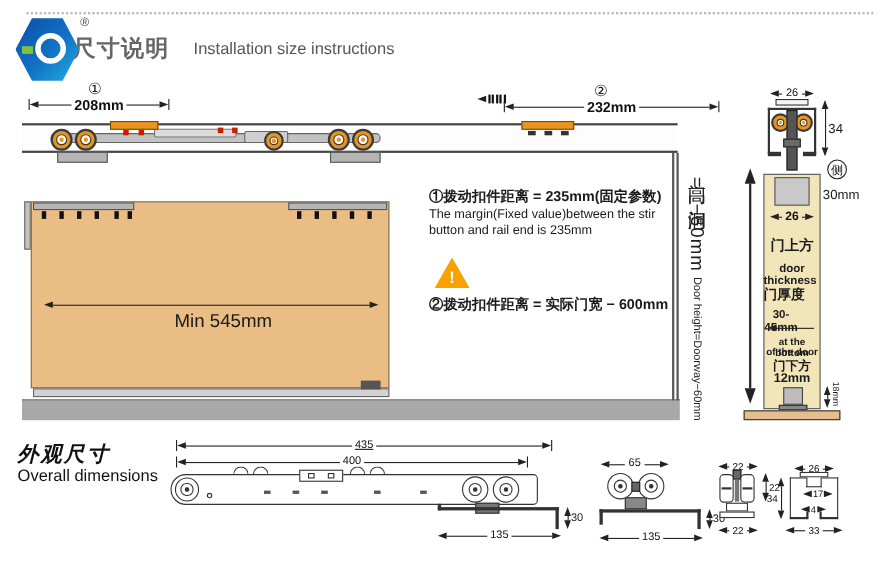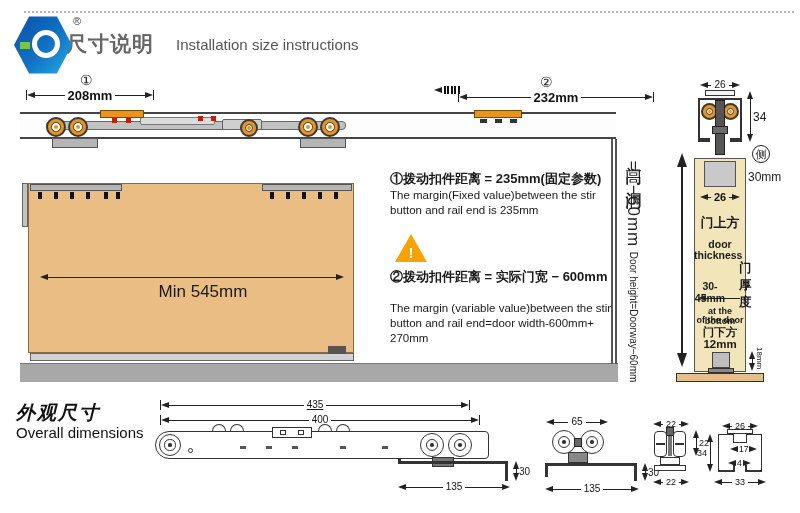--- a/index.html
+++ b/index.html
@@ -145,21 +145,20 @@
   <div class="abs" style="left:328px;top:346px;width:18px;height:8px;background:#555;"></div>
   <div class="abs" style="left:20px;top:363px;width:598px;height:19px;background:#a8a8a8;border-top:1px solid #777;"></div>
   <div class="abs" style="left:611px;top:139px;width:6px;height:225px;border-left:2px solid #555;border-right:2px solid #555;"></div>
 
   <div class="abs" style="left:390px;top:170px;width:260px;font-size:13px;font-weight:bold;">①拨动扣件距离 = 235mm(固定参数)</div>
   <div class="abs" style="left:390px;top:188px;width:232px;font-size:11.5px;line-height:1.3;">The margin(Fixed value)between the stir button and rail end is 235mm</div>
   <div class="warn-tri" style="left:395px;top:234px;">
     <span>!</span>
   </div>
   <div class="abs" style="left:390px;top:268px;width:260px;font-size:13px;font-weight:bold;">②拨动扣件距离 = 实际门宽 − 600mm</div>
-  <div class="abs" style="left:390px;top:301px;width:238px;font-size:11.5px;line-height:1.3;">The margin (variable value)between the stir button and rail end=door width-600mm+ 270mm</div>
 
   <div class="abs vtext" style="left:622px;top:148px;height:240px;text-align:center;">
     <span class="vtext" style="font-size:17px;letter-spacing:1px;color:#222;">门高 = 门洞 −60mm</span>
     <span class="vtext" style="font-size:10px;color:#222;">Door height=Doorway−60mm</span>
   </div>
   <div class="vd big" style="left:678px;top:153px;height:214px;">
     <span class="ar u"></span>
     <span class="lnv"></span>
     <span class="ar d"></span>
   </div>
@@ -196,21 +195,21 @@
     <span class="ln"></span>
     <span class="lb" style="font-size:11px;font-weight:bold;">26</span>
     <span class="ln"></span>
     <span class="ar r"></span>
   </div>
   <div class="abs" style="left:748px;top:170px;font-size:12px;">30mm</div>
 
   <div class="abs" style="left:694px;top:214px;width:52px;text-align:center;font-size:13px;font-weight:bold;z-index:3;">门上方</div>
   <div class="abs" style="left:694px;top:238px;width:52px;text-align:center;font-size:10.5px;font-weight:bold;z-index:3;">door</div>
   <div class="abs" style="left:694px;top:249px;width:36px;text-align:left;font-size:10.5px;font-weight:bold;z-index:3;">thickness</div>
-  <div class="abs" style="left:694px;top:260px;width:52px;text-align:left;font-size:12.5px;font-weight:bold;z-index:3;padding-left:45px;">门厚度</div>
+  <div class="abs" style="left:694px;top:260px;width:52px;text-align:left;font-size:12.5px;font-weight:bold;z-index:3;">门厚度</div>
   <div class="abs" style="left:694px;top:280px;width:32px;text-align:center;font-size:10.5px;font-weight:bold;z-index:3;">30-45mm</div>
   <div class="hd" style="left:698px;top:293px;width:42px;z-index:3;">
     <span class="ar l"></span>
     <span class="ln"></span>
   </div>
   <div class="abs" style="left:694px;top:306px;width:52px;text-align:center;font-size:9px;font-weight:bold;z-index:3;">at the bottom</div>
   <div class="abs" style="left:694px;top:315px;width:52px;text-align:center;font-size:9px;font-weight:bold;z-index:3;">of the door</div>
   <div class="abs" style="left:694px;top:325px;width:52px;text-align:center;font-size:11.5px;font-weight:bold;z-index:3;">门下方</div>
   <div class="abs" style="left:694px;top:338px;width:52px;text-align:center;font-size:11.5px;font-weight:bold;z-index:3;">12mm</div>
   <div class="abs" style="left:712px;top:352px;width:18px;height:16px;background:#bdbdbd;border:1.5px solid #444;z-index:3;"></div>
@@ -219,21 +218,21 @@
     <span class="ar u"></span>
     <span class="lnv"></span>
     <span class="ar d"></span>
   </div>
   <div class="abs vtext" style="left:755px;top:347px;font-size:8px;">18mm</div>
   <div class="abs" style="left:676px;top:373px;width:88px;height:9px;background:#e2bf8d;border:1px solid #333;"></div>
 
   <div class="abs" style="left:16px;top:400px;font-size:19px;font-weight:bold;color:#111;letter-spacing:2px;font-style:italic;">外观尺寸</div>
   <div class="abs" style="left:16px;top:424px;font-size:15px;color:#111;">Overall dimensions</div>
 
-  <div class="hd" style="left:160px;top:400px;width:310px;text-decoration:underline;">
+  <div class="hd" style="left:160px;top:400px;width:342px;text-decoration:underline;">
     <span class="tk"></span>
     <span class="ar l"></span>
     <span class="ln"></span>
     <span class="lb">435</span>
     <span class="ln"></span>
     <span class="ar r"></span>
     <span class="tk"></span>
   </div>
   <div class="hd" style="left:160px;top:415px;width:320px;">
     <span class="tk"></span>

